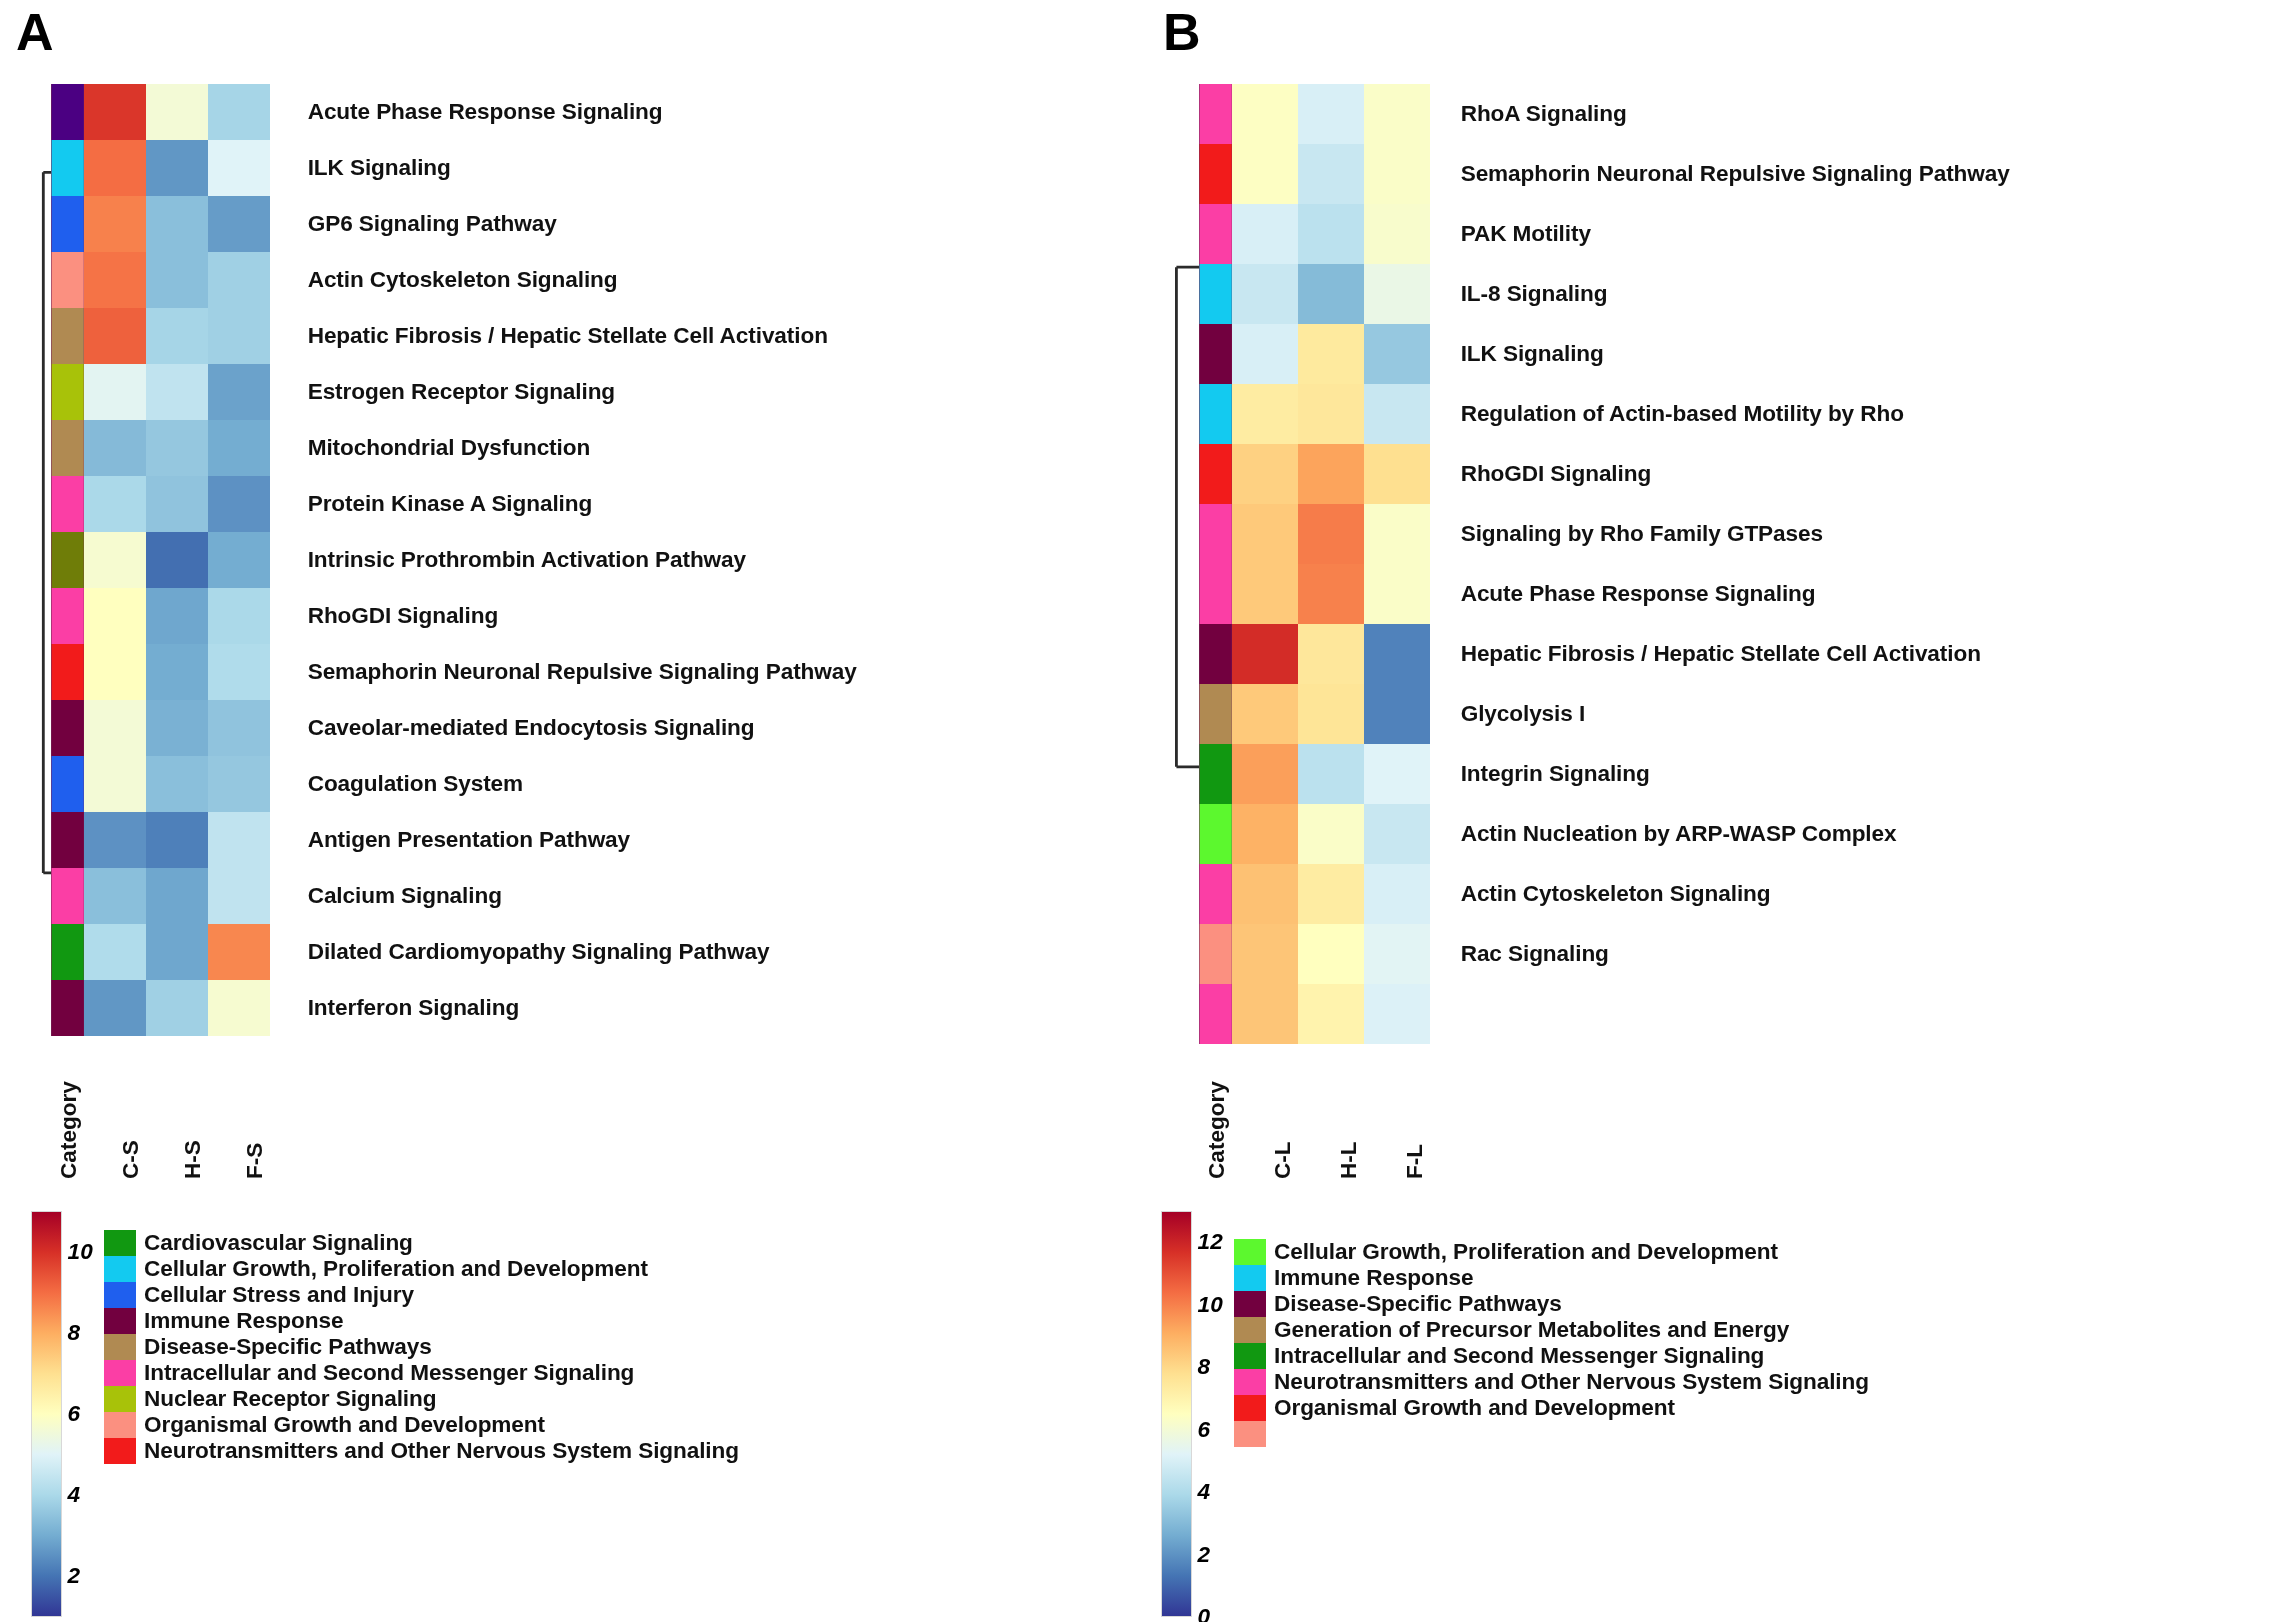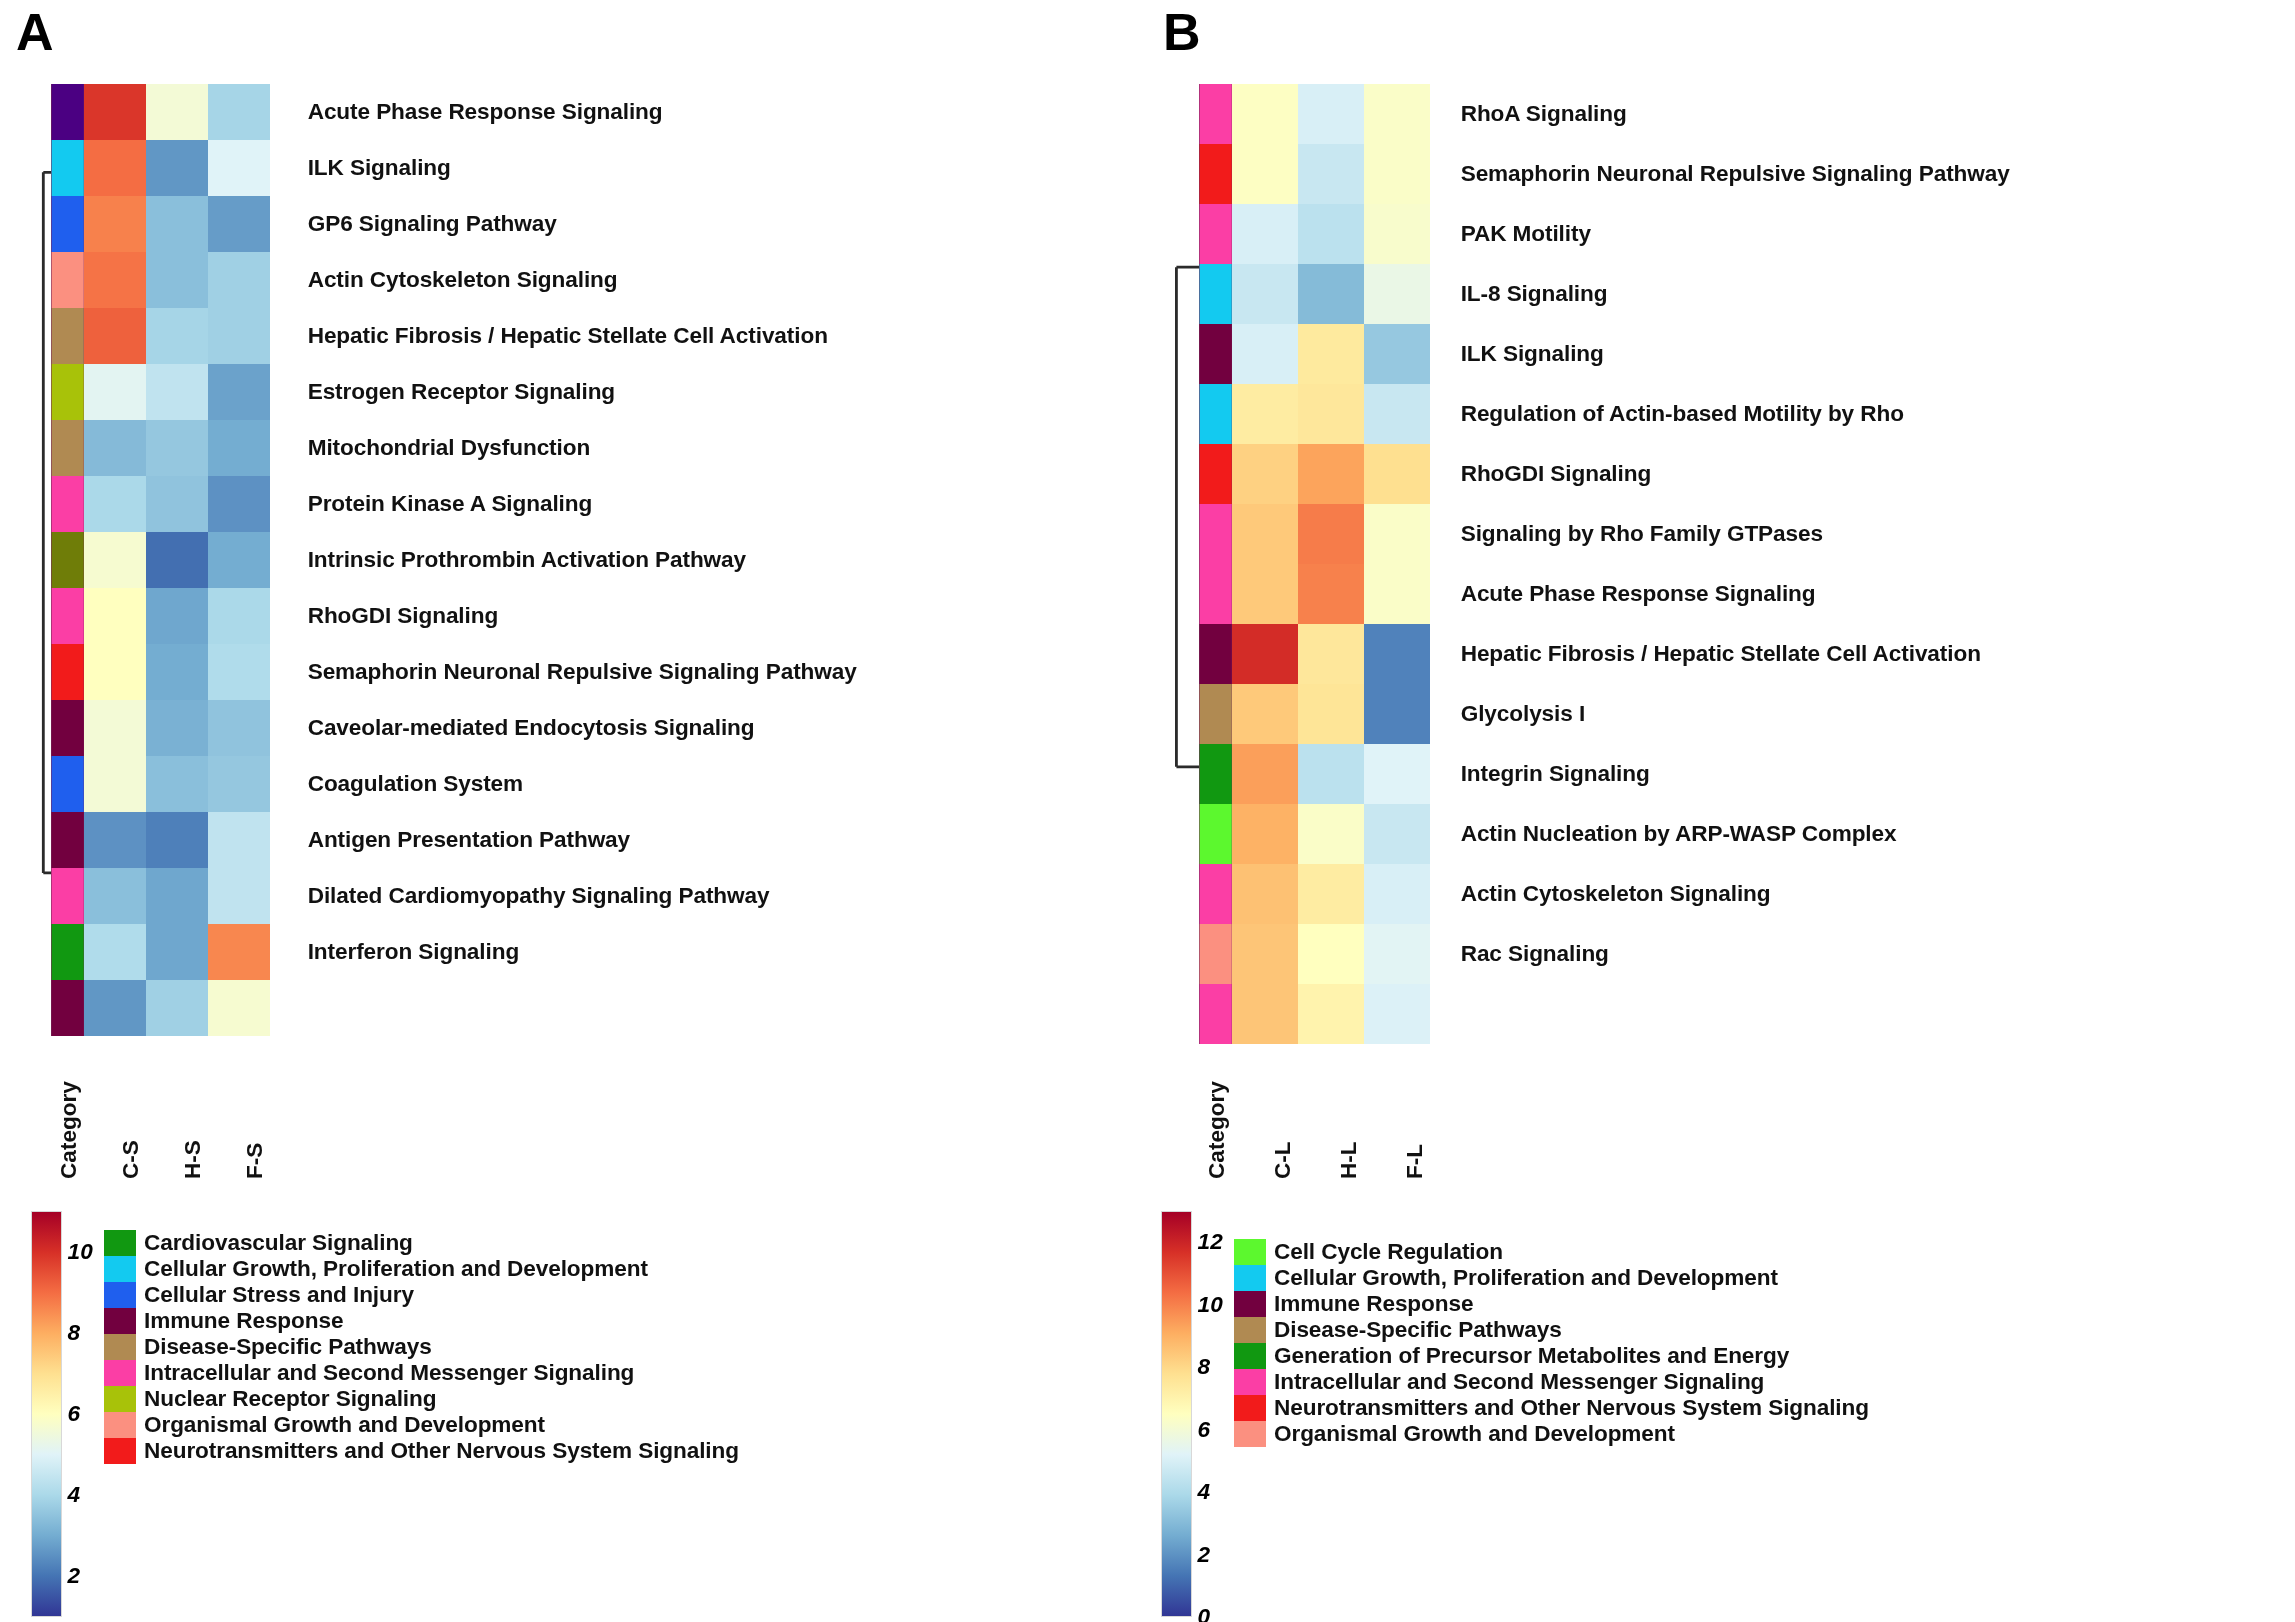--- a/index.html
+++ b/index.html
@@ -190,20 +190,21 @@
         <div class="rowlabel">Hepatic Fibrosis / Hepatic Stellate Cell Activation</div>
         <div class="rowlabel">Estrogen Receptor Signaling</div>
         <div class="rowlabel">Mitochondrial Dysfunction</div>
         <div class="rowlabel">Protein Kinase A Signaling</div>
         <div class="rowlabel">Intrinsic Prothrombin Activation Pathway</div>
         <div class="rowlabel">RhoGDI Signaling</div>
         <div class="rowlabel">Semaphorin Neuronal Repulsive Signaling Pathway</div>
         <div class="rowlabel">Caveolar-mediated Endocytosis Signaling</div>
         <div class="rowlabel">Coagulation System</div>
         <div class="rowlabel">Antigen Presentation Pathway</div>
+        <div class="rowlabel">Calcium Signaling</div>
         <div class="rowlabel">Dilated Cardiomyopathy Signaling Pathway</div>
         <div class="rowlabel">Interferon Signaling</div>
       </div>
     <div class="collabels" id="collabA" style="left:51px;top:1072px;height:107px;--cw-cat:31px;--cw-val:62px;">
         <div class="collabel cat">Category</div>
         <div class="collabel val">C-S</div>
         <div class="collabel val">H-S</div>
         <div class="collabel val">F-S</div>
       </div>
   </div>
@@ -396,21 +397,20 @@
           <div class="swatch" style="background: rgb(92, 248, 46);"></div>
           <div class="swatch" style="background: rgb(19, 202, 240);"></div>
           <div class="swatch" style="background: rgb(114, 0, 63);"></div>
           <div class="swatch" style="background: rgb(176, 138, 82);"></div>
           <div class="swatch" style="background: rgb(17, 152, 17);"></div>
           <div class="swatch" style="background: rgb(251, 62, 165);"></div>
           <div class="swatch" style="background: rgb(242, 27, 27);"></div>
           <div class="swatch" style="background: rgb(251, 144, 128);"></div>
         </div>
       <div class="swlabels" id="swlB">
-          <div class="swlabel">Cell Cycle Regulation</div>
           <div class="swlabel">Cellular Growth, Proliferation and Development</div>
           <div class="swlabel">Immune Response</div>
           <div class="swlabel">Disease-Specific Pathways</div>
           <div class="swlabel">Generation of Precursor Metabolites and Energy</div>
           <div class="swlabel">Intracellular and Second Messenger Signaling</div>
           <div class="swlabel">Neurotransmitters and Other Nervous System Signaling</div>
           <div class="swlabel">Organismal Growth and Development</div>
         </div>
     </div>
   </div>

